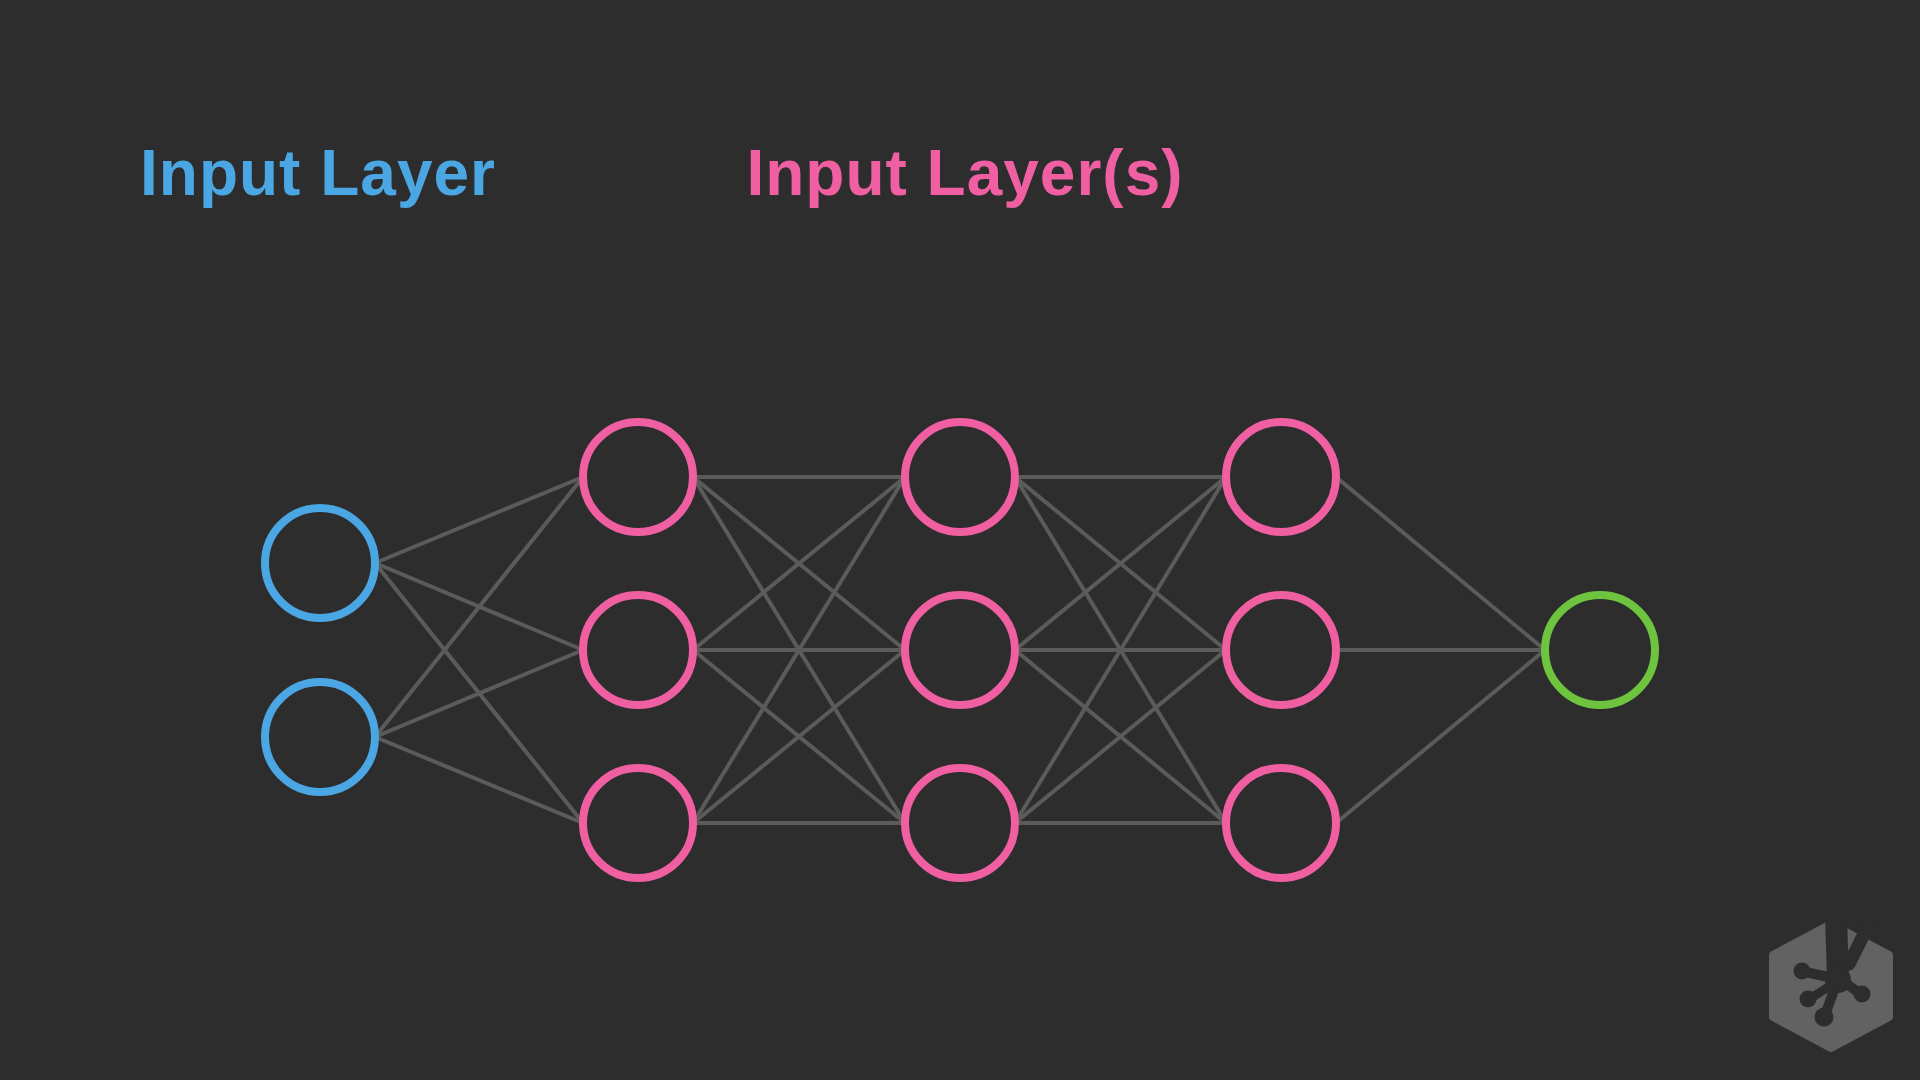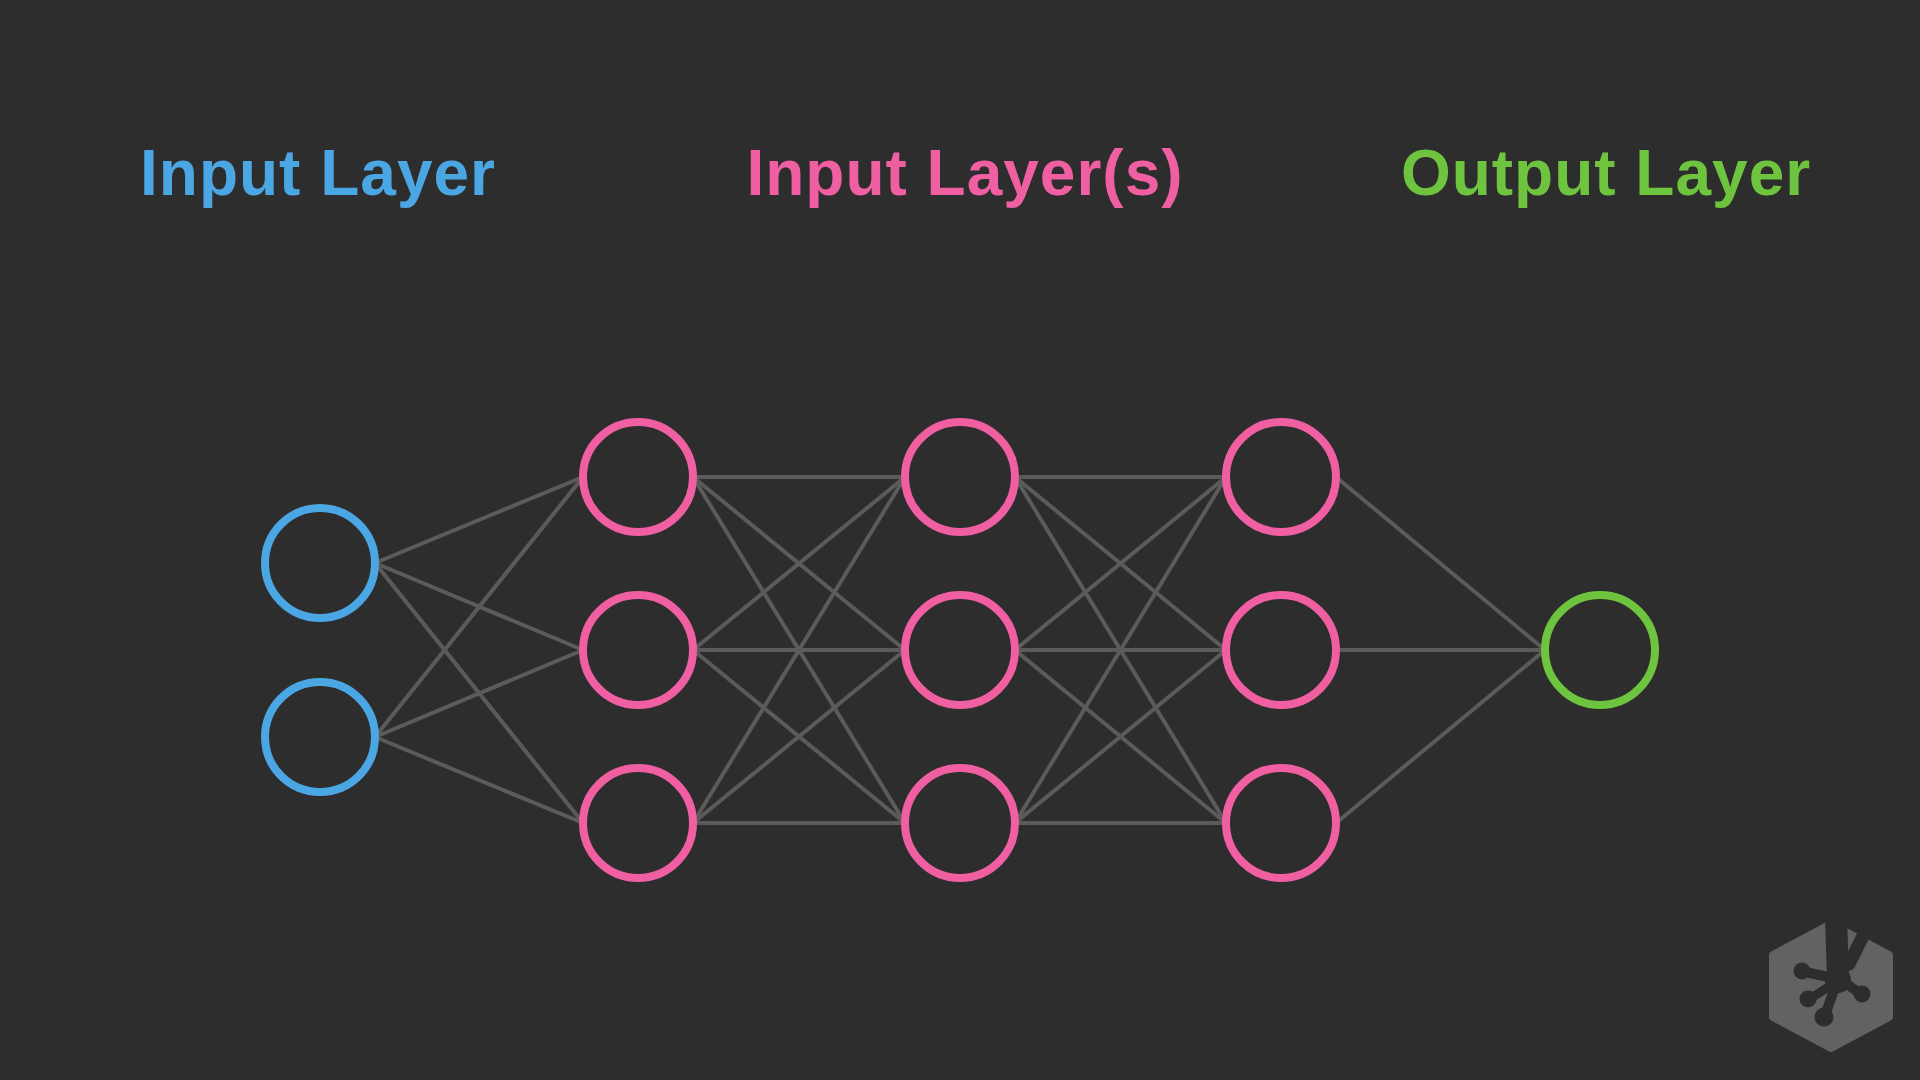--- a/index.html
+++ b/index.html
@@ -26,21 +26,20 @@
     position: absolute;
   }
 </style>
 </head>
 <body>
 
 <div id="stage" style="background: rgb(46, 45, 45); width: 1920px; height: 1080px;">
 
   <div class="layer-title" style="left: 318px; top: 173px; color: rgb(75, 166, 228);">Input Layer</div>
   <div class="layer-title" style="left: 965px; top: 173px; color: rgb(239, 95, 162);">Input Layer(s)</div>
-  <div class="layer-title" style="left: 1606px; top: 173px; color: rgb(110, 196, 63);">Output Layer</div>
 
   <svg id="network" width="1920" height="1080" viewBox="0 0 1920 1080">
     <g id="edges">
         <line x1="375" y1="563" x2="583" y2="477" stroke="#5b5b5b" stroke-width="4"></line>
         <line x1="375" y1="563" x2="583" y2="650" stroke="#5b5b5b" stroke-width="4"></line>
         <line x1="375" y1="563" x2="583" y2="823" stroke="#5b5b5b" stroke-width="4"></line>
         <line x1="375" y1="737" x2="583" y2="477" stroke="#5b5b5b" stroke-width="4"></line>
         <line x1="375" y1="737" x2="583" y2="650" stroke="#5b5b5b" stroke-width="4"></line>
         <line x1="375" y1="737" x2="583" y2="823" stroke="#5b5b5b" stroke-width="4"></line>
         <line x1="693" y1="477" x2="905" y2="477" stroke="#5b5b5b" stroke-width="4"></line>

